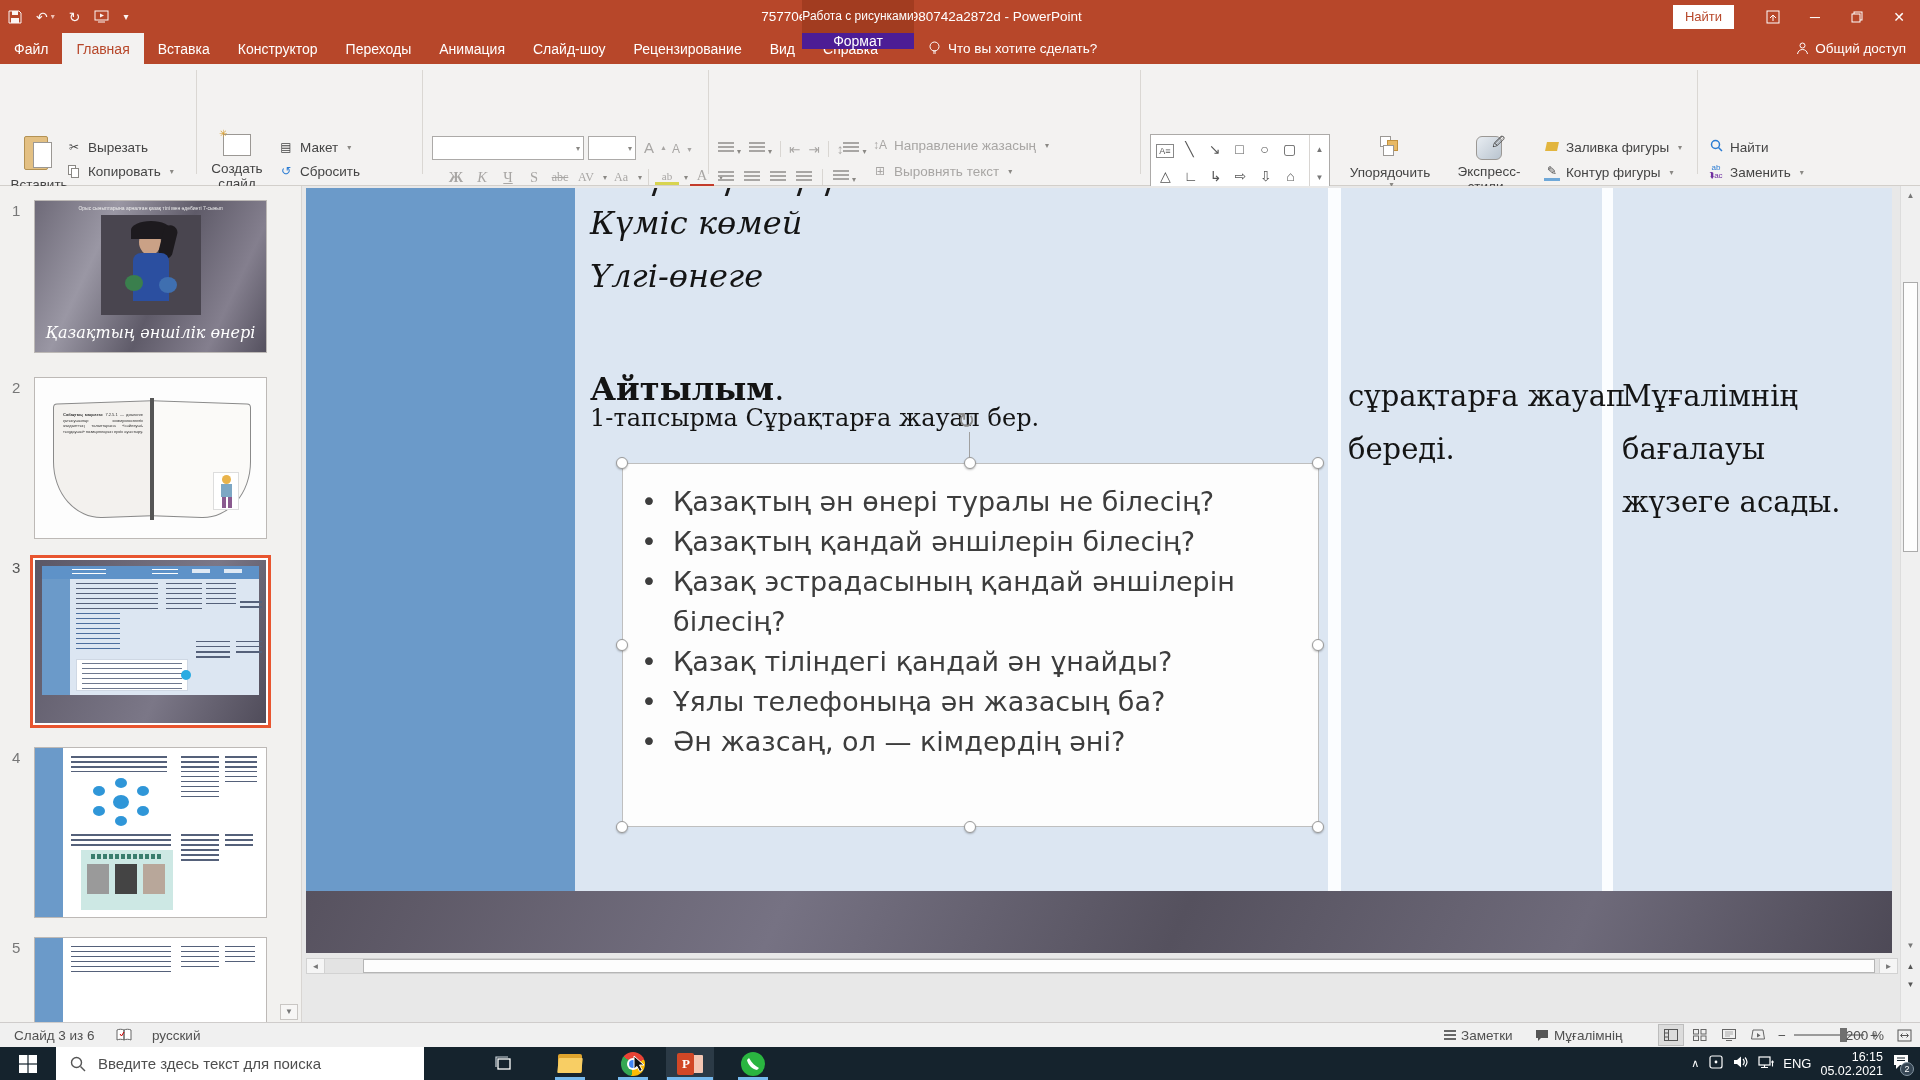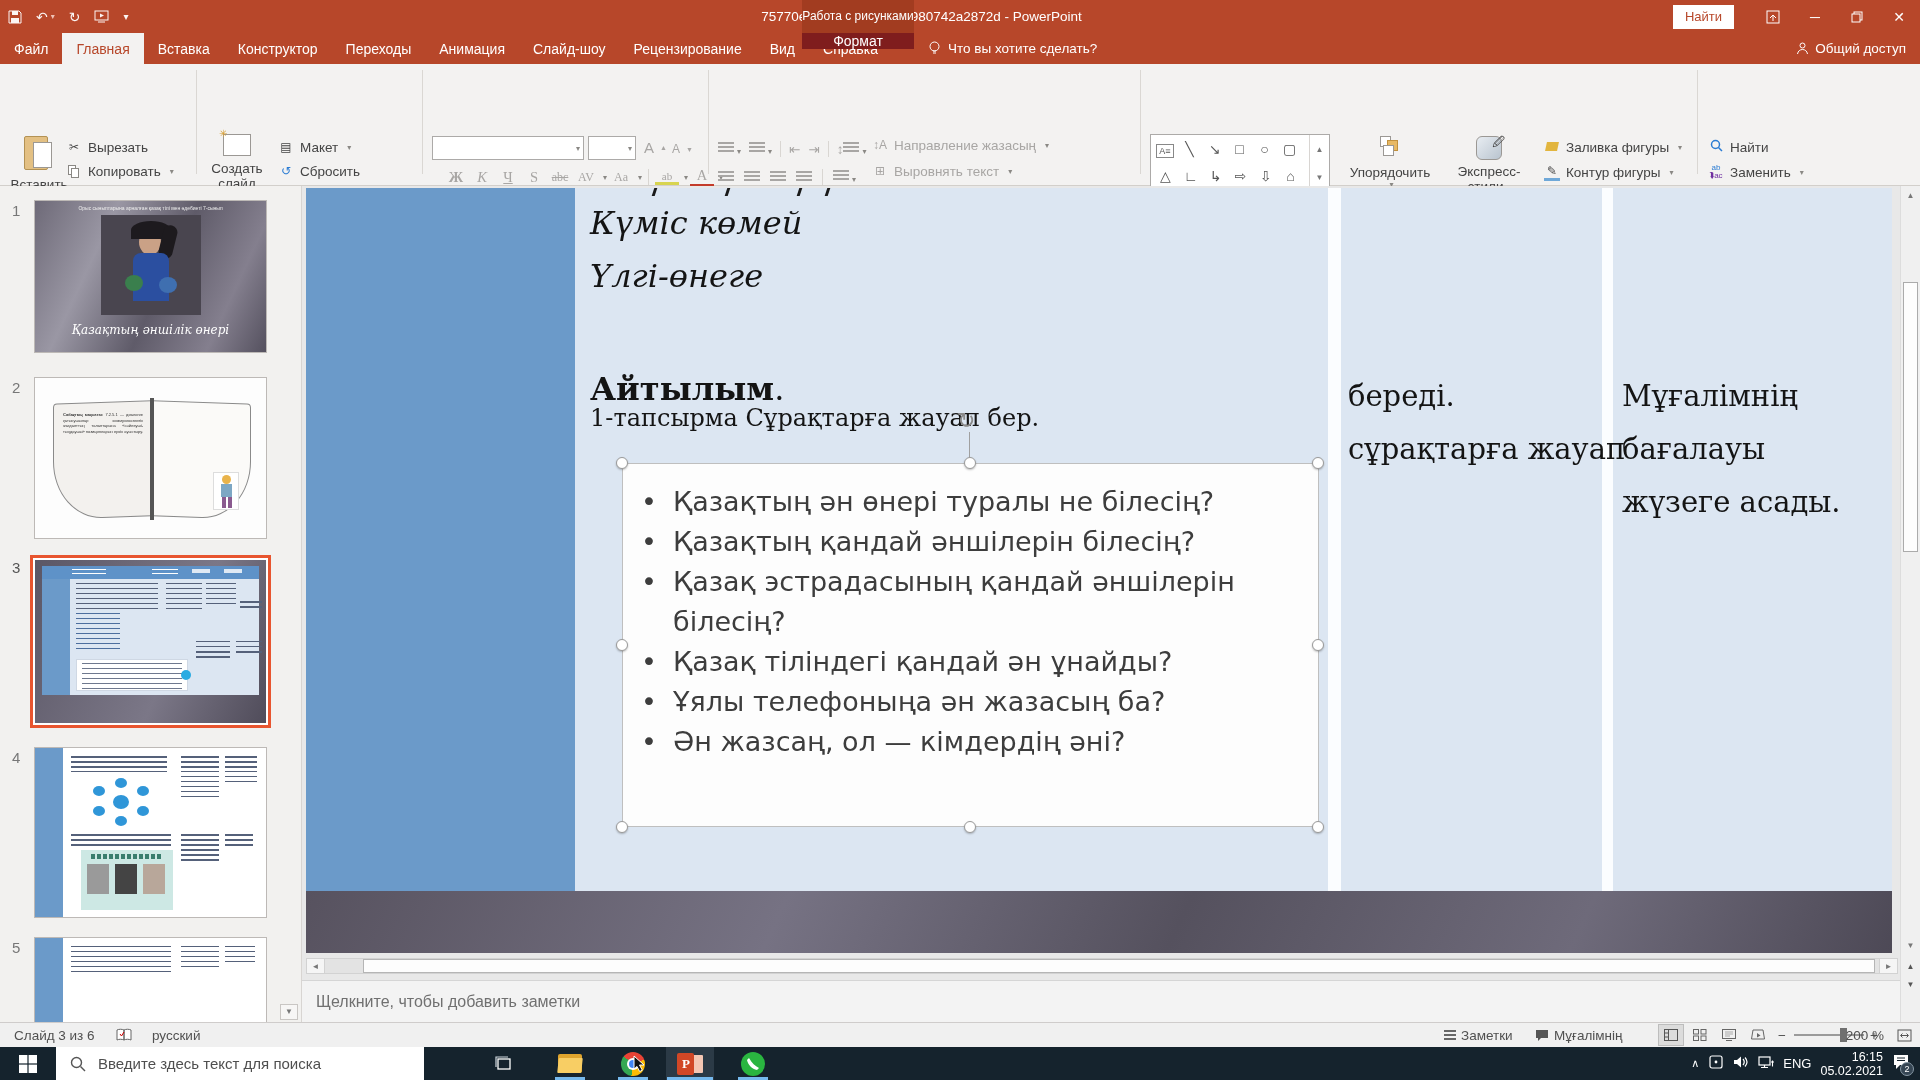--- a/index.html
+++ b/index.html
@@ -13,21 +13,21 @@
   .doc-title{position:absolute;left:50%;top:0;transform:translateX(-62%);height:33px;line-height:33px;font-size:13.5px;white-space:nowrap;color:#fff}
   .ctx-block{position:absolute;left:802px;top:0;width:112px;height:64px;background:#a23c20}
   .ctx-label{position:absolute;left:802px;top:0;width:112px;height:33px;line-height:33px;text-align:center;font-size:12px;color:#fff;white-space:nowrap}
   .win-controls{position:absolute;right:0;top:0;height:33px;display:flex;align-items:center}
   .signin-btn{background:#fff;color:#b7472a;border:none;font-size:13px;height:24px;padding:0 12px;margin-right:18px}
   .wc{width:42px;height:33px;display:flex;align-items:center;justify-content:center;color:#fff;font-size:14px}
   
   .tabrow{position:absolute;left:0;top:33px;width:1920px;height:31px;background:#b7472a;display:flex;align-items:stretch;color:#fff;font-size:14px}
   .tab{padding:0 14px;display:flex;align-items:center;white-space:nowrap}
   .tab.active{background:#f3f2f1;color:#b7472a}
-  .tab.ctx{position:absolute;left:802px;top:0;width:112px;justify-content:center;background:#7f1d1d}
+  .tab.ctx{position:absolute;left:802px;top:0;width:112px;justify-content:center;background:#4c1d95}
   .tellme{position:absolute;left:928px;top:0;height:31px;display:flex;align-items:center;gap:7px;font-size:13.5px;color:#fff}
   .share{position:absolute;right:14px;top:0;height:31px;display:flex;align-items:center;gap:6px;font-size:13.5px;color:#fff}
   
   .ribbon{position:absolute;left:0;top:64px;width:1920px;height:122px;background:#f3f2f1;border-bottom:1px solid #d2cfcb;color:#444}
   .gsep{position:absolute;top:6px;height:104px;width:1px;background:#dad7d3}
   .glabel{position:absolute;top:166px;font-size:12px;color:#6a6a6a;text-align:center;white-space:nowrap}
   .launcher{position:absolute;top:166px;width:14px;height:14px;border:1px solid #b9b6b2;border-top:none;border-left:none;color:#8a8884;font-size:9px;line-height:11px;text-align:center}
   .bigbtn{position:absolute;display:flex;flex-direction:column;align-items:center;font-size:13.5px;color:#444;text-align:center}
   .smallbtn{position:absolute;display:flex;align-items:center;gap:6px;font-size:13.5px;color:#444;white-space:nowrap;height:22px}
   .smallbtn .mini{font-size:12px;width:16px;text-align:center}
@@ -359,21 +359,21 @@
     <div class="thumb tgrad" style="top:14px;height:153px">
       <div style="font-size:5px;color:#eee;text-align:center;margin-top:4px;white-space:nowrap">Орыс сыныптарына арналған қазақ тілі мен әдебиеті 7-сынып</div>
       <div style="position:absolute;left:66px;top:14px;width:100px;height:100px;background:#49454f">
         <i style="position:absolute;left:38px;top:14px;width:22px;height:26px;border-radius:50%;background:#caa186"></i>
         <i style="position:absolute;left:30px;top:6px;width:40px;height:18px;border-radius:50% 50% 0 0;background:#1d1a1e"></i>
         <i style="position:absolute;left:60px;top:10px;width:14px;height:34px;border-radius:8px;background:#1d1a1e;transform:rotate(14deg)"></i>
         <i style="position:absolute;left:32px;top:38px;width:36px;height:48px;background:#2b4fa0;border-radius:8px 8px 0 0"></i>
         <i style="position:absolute;left:24px;top:60px;width:18px;height:16px;border-radius:50%;background:#3a7f4d"></i>
         <i style="position:absolute;left:58px;top:62px;width:18px;height:16px;border-radius:50%;background:#3f6fb0"></i>
       </div>
-      <div style="position:absolute;left:0;right:0;top:122px;text-align:center;font-family:'DejaVu Serif',serif;font-style:italic;font-size:12px;color:#fff">Қазақтың әншілік өнері</div>
+      <div style="position:absolute;left:0;right:0;top:122px;text-align:center;font-family:'DejaVu Serif',serif;font-style:italic;font-size:16px;color:#fff">Қазақтың әншілік өнері</div>
     </div>
 
     <span class="slnum" style="top:193px">2</span>
     <div class="thumb" style="top:191px;height:162px;background:#fdfdfd">
       <div style="position:absolute;left:18px;top:18px;width:198px;height:128px">
         <i style="position:absolute;left:0;top:6px;width:99px;height:116px;background:#f3f1ee;border:1px solid #8a8a8a;border-radius:4px 0 0 50% ;transform:skewY(-2deg)"></i>
         <i style="position:absolute;right:0;top:6px;width:99px;height:116px;background:#fbfaf8;border:1px solid #8a8a8a;border-radius:0 4px 50% 0;transform:skewY(2deg)"></i>
         <i style="position:absolute;left:97px;top:2px;width:4px;height:122px;background:#555"></i>
         <div style="position:absolute;left:10px;top:16px;width:80px;font-size:4px;line-height:5.5px;color:#333;text-align:justify"><b>Сабақтың мақсаты:</b><span> 7.2.5.1 — диалогке қатысушылар коммуникативтік жағдаяттың талаптарына «сөйлеуші-тыңдаушы» позицияларын еркін ауыстыру.</span></div>
         <div style="position:absolute;right:12px;bottom:14px;width:26px;height:38px;background:#fff;border:1px solid #ddd">
@@ -459,22 +459,22 @@
       <span class="cutmark" style="left:420px;top:0"></span>
       <span class="cutmark" style="left:492px;top:0"></span>
       <span class="cutmark" style="left:520px;top:0"></span>
 
       <div class="ser abs" style="left:284px;top:16px;font-size:32px;font-style:italic">Күміс көмей</div>
       <div class="ser abs" style="left:284px;top:69px;font-size:32px;font-style:italic">Үлгі-өнеге</div>
       <div class="ser abs" style="left:284px;top:182px;font-size:32px"><b>Айтылым</b><span>.</span></div>
       <div class="ser abs" style="left:284px;top:216px;font-size:24px">1-тапсырма Сұрақтарға жауап бер.</div>
 
       <div class="ser abs" style="left:1042px;top:182px;font-size:29px;line-height:53px">
+        <div>сұрақтарға жауап</div>
         <div>береді.</div>
-        <div>сұрақтарға жауап</div>
       </div>
 
       <div class="ser abs" style="left:1316px;top:182px;font-size:29px;line-height:53px">
         <div>Мұғалімнің</div>
         <div>бағалауы</div>
         <div>жүзеге  асады.</div>
       </div>
 
       <div class="picture">
         <ul>
@@ -499,23 +499,20 @@
       <div class="handle" style="left:658px;top:633px"></div>
       <div class="handle" style="left:1006px;top:633px"></div>
     </div>
 
     <div class="scroll-h">
       <div class="sc-btn">◄</div>
       <div class="sc-thumb"></div>
       <div class="sc-btn" style="position:absolute;right:0;border-left:1px solid #d2d2d2;border-right:none">►</div>
     </div>
 
-    <div class="notes">
-      <span>Щелкните, чтобы добавить заметки</span>
-    </div>
 
     <div class="scroll-v">
       <div class="abs" style="left:0;top:2px;width:19px;height:16px;font-size:8px;color:#777;text-align:center;line-height:16px">▲</div>
       <div class="abs" style="left:2px;top:96px;width:15px;height:270px;background:#fdfdfd;border:1px solid #ababab"></div>
       <div class="abs" style="left:0;top:752px;width:19px;height:16px;font-size:8px;color:#777;text-align:center;line-height:16px">▼</div>
       <div class="abs" style="left:0;top:774px;width:19px;height:16px;font-size:8px;color:#555;text-align:center;line-height:14px">▲<br></div>
       <div class="abs" style="left:0;top:792px;width:19px;height:16px;font-size:8px;color:#555;text-align:center;line-height:14px">▼</div>
     </div>
   </div>
 

